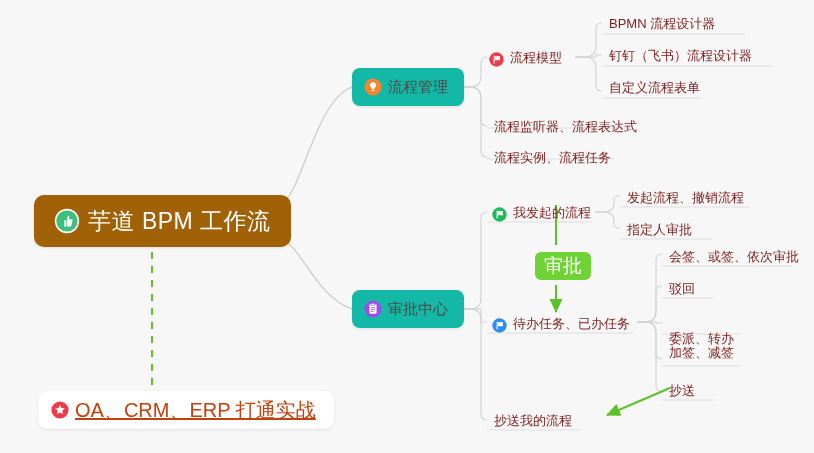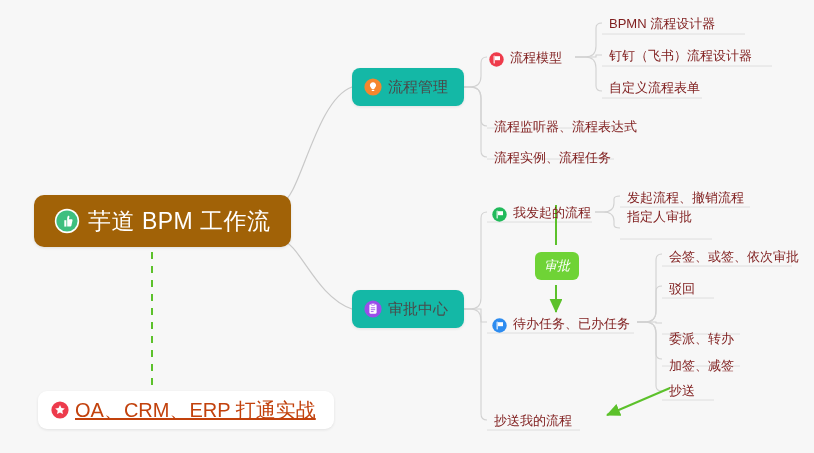--- a/index.html
+++ b/index.html
@@ -79,22 +79,21 @@
   
   .badge-node {
     background: #6FD336;
     border-radius: 6px;
     height: 28px;
     padding: 0 9px;
     justify-content: center;
   }
   .badge-label {
     color: #ffffff;
-    font-size: 13px;
-    font-style: italic;
+    font-size: 19px;
   }
 
   
   .foot-node {
     background: #ffffff;
     border-radius: 9px;
     height: 38px;
     padding: 0 18px 0 13px;
     box-shadow: 0 1px 3px rgba(0,0,0,0.09);
   }
@@ -273,37 +272,37 @@
   </div>
 
   <div class="node text-node" style="left:490px; top:406px;">
     <span>抄送我的流程</span>
   </div>
 
   <div class="node text-node" style="left:623px; top:183px;">
     <span>发起流程、撤销流程</span>
   </div>
 
-  <div class="node text-node" style="left:623px; top:202px;">
+  <div class="node text-node" style="left:623px; top:215px;">
     <span>指定人审批</span>
   </div>
 
   <div class="node text-node" style="left:665px; top:242px;">
     <span>会签、或签、依次审批</span>
   </div>
 
   <div class="node text-node" style="left:665px; top:274px;">
     <span>驳回</span>
   </div>
 
   <div class="node text-node" style="left:665px; top:324px;align-items:flex-end;">
     <span>委派、转办</span>
   </div>
 
-  <div class="node text-node" style="left:665px; top:351px;">
+  <div class="node text-node" style="left:665px; top:338px;">
     <span>加签、减签</span>
   </div>
 
   <div class="node text-node" style="left:665px; top:376px;justify-content:flex-end;">
     <span>抄送</span>
   </div>
 
   <div class="node badge-node" style="left:535px; top:252px;">
     <span class="badge-label">审批</span>
   </div>

